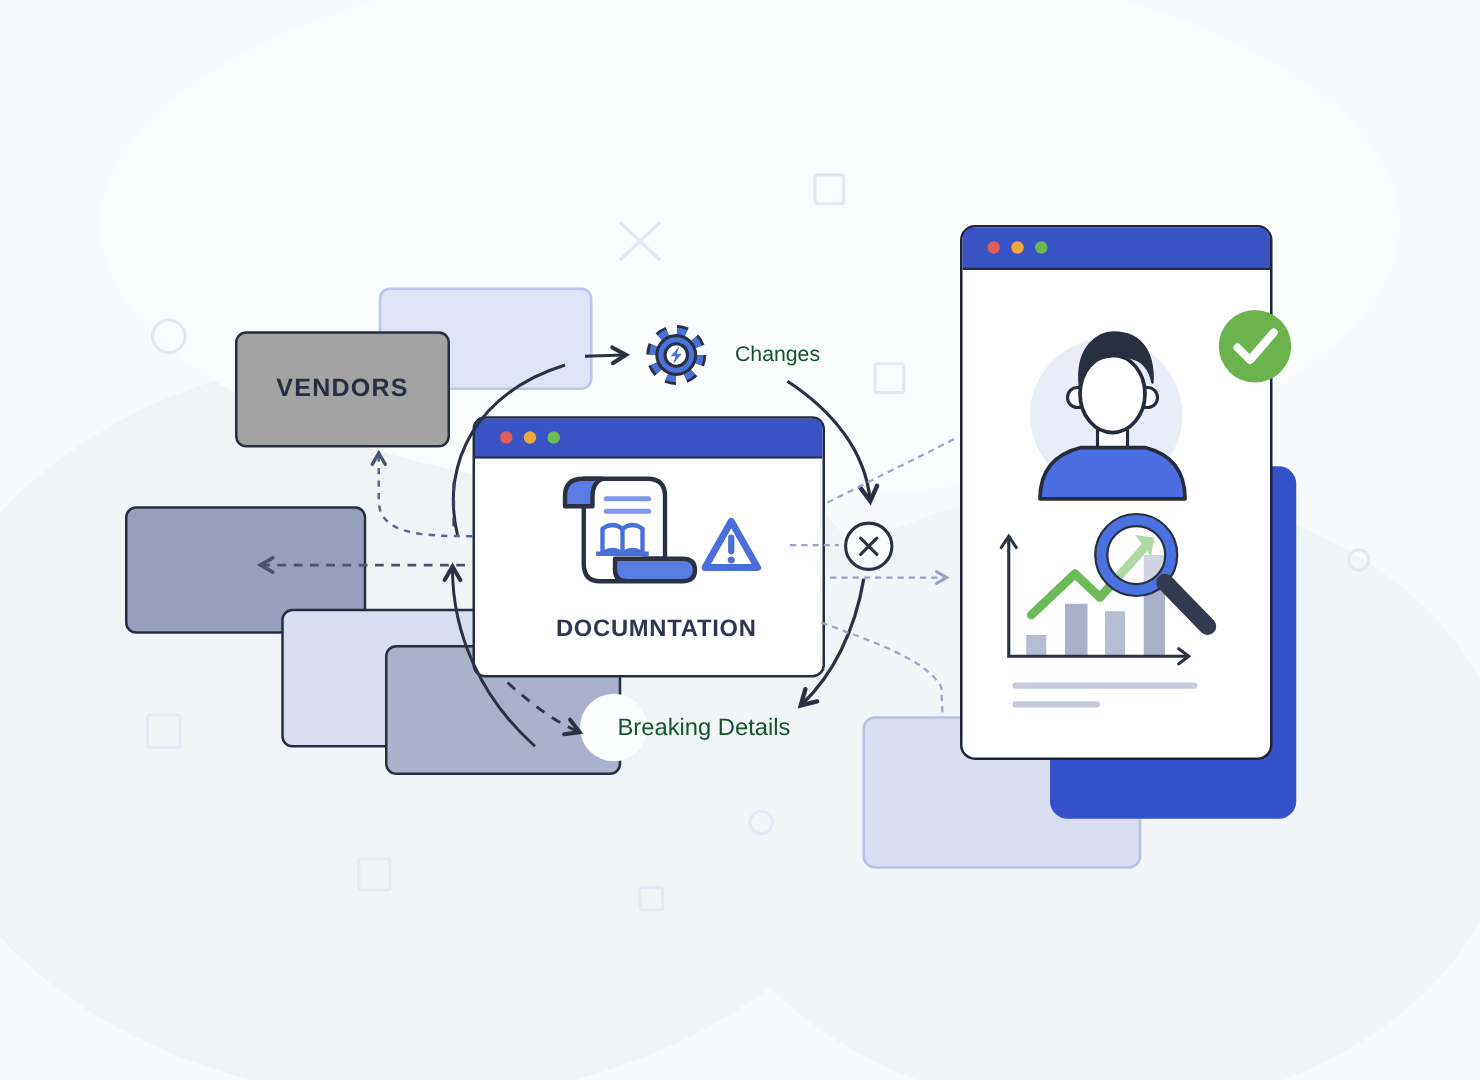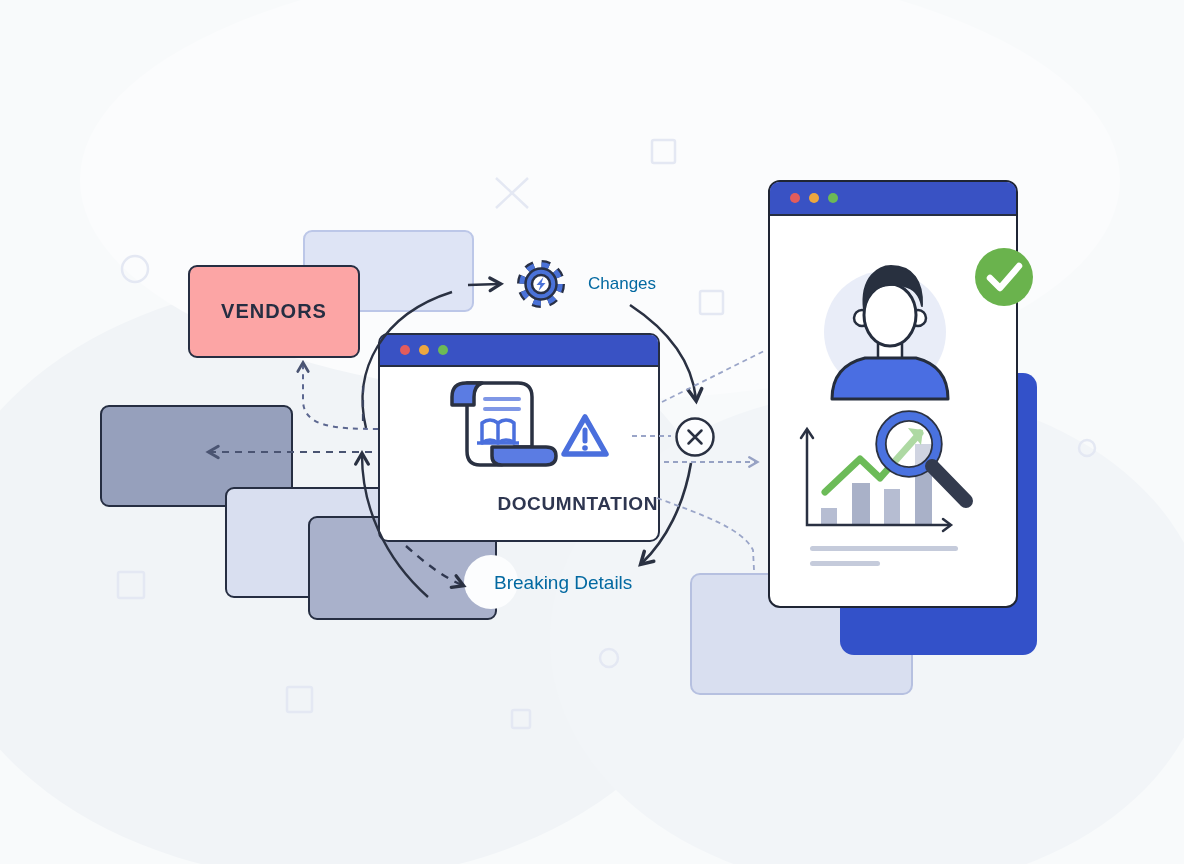--- a/index.html
+++ b/index.html
@@ -6,42 +6,42 @@
   body{
     width:1184px;height:864px;position:relative;overflow:hidden;
     background:#f8fafb;
     font-family:"Liberation Sans", sans-serif;
     -webkit-font-smoothing:antialiased;
   }
   .abs{position:absolute;}
   
   .card{position:absolute;border-radius:9px;box-sizing:border-box;}
   .card-back-vendors{left:303px;top:230px;width:171px;height:82px;background:#dee4f5;border:2px solid #bcc7e8;z-index:9;}
-  .vendors-card{left:188px;top:265px;width:172px;height:93px;background:#fca5a5;border:2.5px solid #262e42;z-index:10;
+  .vendors-card{left:188px;top:265px;width:172px;height:93px;background:#a3a3a3;border:2.5px solid #262e42;z-index:10;
     display:flex;align-items:center;justify-content:center;}
   .vendors-card .lbl{font-size:20px;font-weight:bold;letter-spacing:1px;color:#262e42;}
   .card-gray-left{left:100px;top:405px;width:193px;height:102px;background:#96a0bc;border:2.5px solid #262e42;z-index:10;}
   .card-light-cluster{left:225px;top:487px;width:250px;height:111px;background:#d9dff0;border:2.5px solid #262e42;z-index:10;}
   .card-medium-cluster{left:308px;top:516px;width:189px;height:104px;background:#a9b1cb;border:2.5px solid #262e42;z-index:11;}
   .card-blue-back{left:840px;top:373px;width:197px;height:282px;background:#3351c9;border:none;border-radius:14px;z-index:15;}
   .card-lavender-bottom{left:690px;top:573px;width:223px;height:122px;background:#d9dff0;border:2px solid #b6c0e0;border-radius:10px;z-index:14;}
   
   .window{position:absolute;background:#ffffff;box-sizing:border-box;}
   .doc-window{left:378px;top:333px;width:282px;height:209px;border:2.5px solid #262e42;border-radius:10px;z-index:20;}
   .profile-window{left:768px;top:180px;width:250px;height:428px;border:2.5px solid #1f2534;border-radius:12px;z-index:20;}
   .titlebar{position:absolute;left:0;top:0;right:0;background:#3952c4;border-bottom:2px solid #262e42;
     border-radius:7px 7px 0 0;display:flex;align-items:center;padding-left:20px;gap:9px;}
   .doc-window .titlebar{height:30px;}
   .profile-window .titlebar{height:32px;border-radius:9px 9px 0 0;}
   .dot{width:10px;height:10px;border-radius:50%;display:inline-block;}
   .dot-red{background:#e25c5c;} .dot-yellow{background:#eda73f;} .dot-green{background:#6cb956;}
-  .doc-label{position:absolute;left:0;right:0;top:158px;text-align:right;
+  .doc-label{position:absolute;left:0;right:0;top:158px;text-align:center;
     font-size:19px;font-weight:bold;letter-spacing:0.6px;color:#2e3650;padding-left:12px;}
   
-  .float-label{position:absolute;color:#0369a1;z-index:45;}
+  .float-label{position:absolute;color:#14532d;z-index:45;}
   .changes-label{left:588px;top:274px;font-size:17px;}
   .breaking-label{left:494px;top:572px;font-size:19px;}
   .notch-circle{position:absolute;left:464px;top:555px;width:54px;height:54px;border-radius:50%;
     background:#fcfdfe;z-index:12;}
   
   .iconbox{position:absolute;z-index:45;}
   svg{display:block;}
   .overlay{position:absolute;left:0;top:0;z-index:40;pointer-events:none;}
   .bglayer{position:absolute;left:0;top:0;z-index:0;}
 </style>

